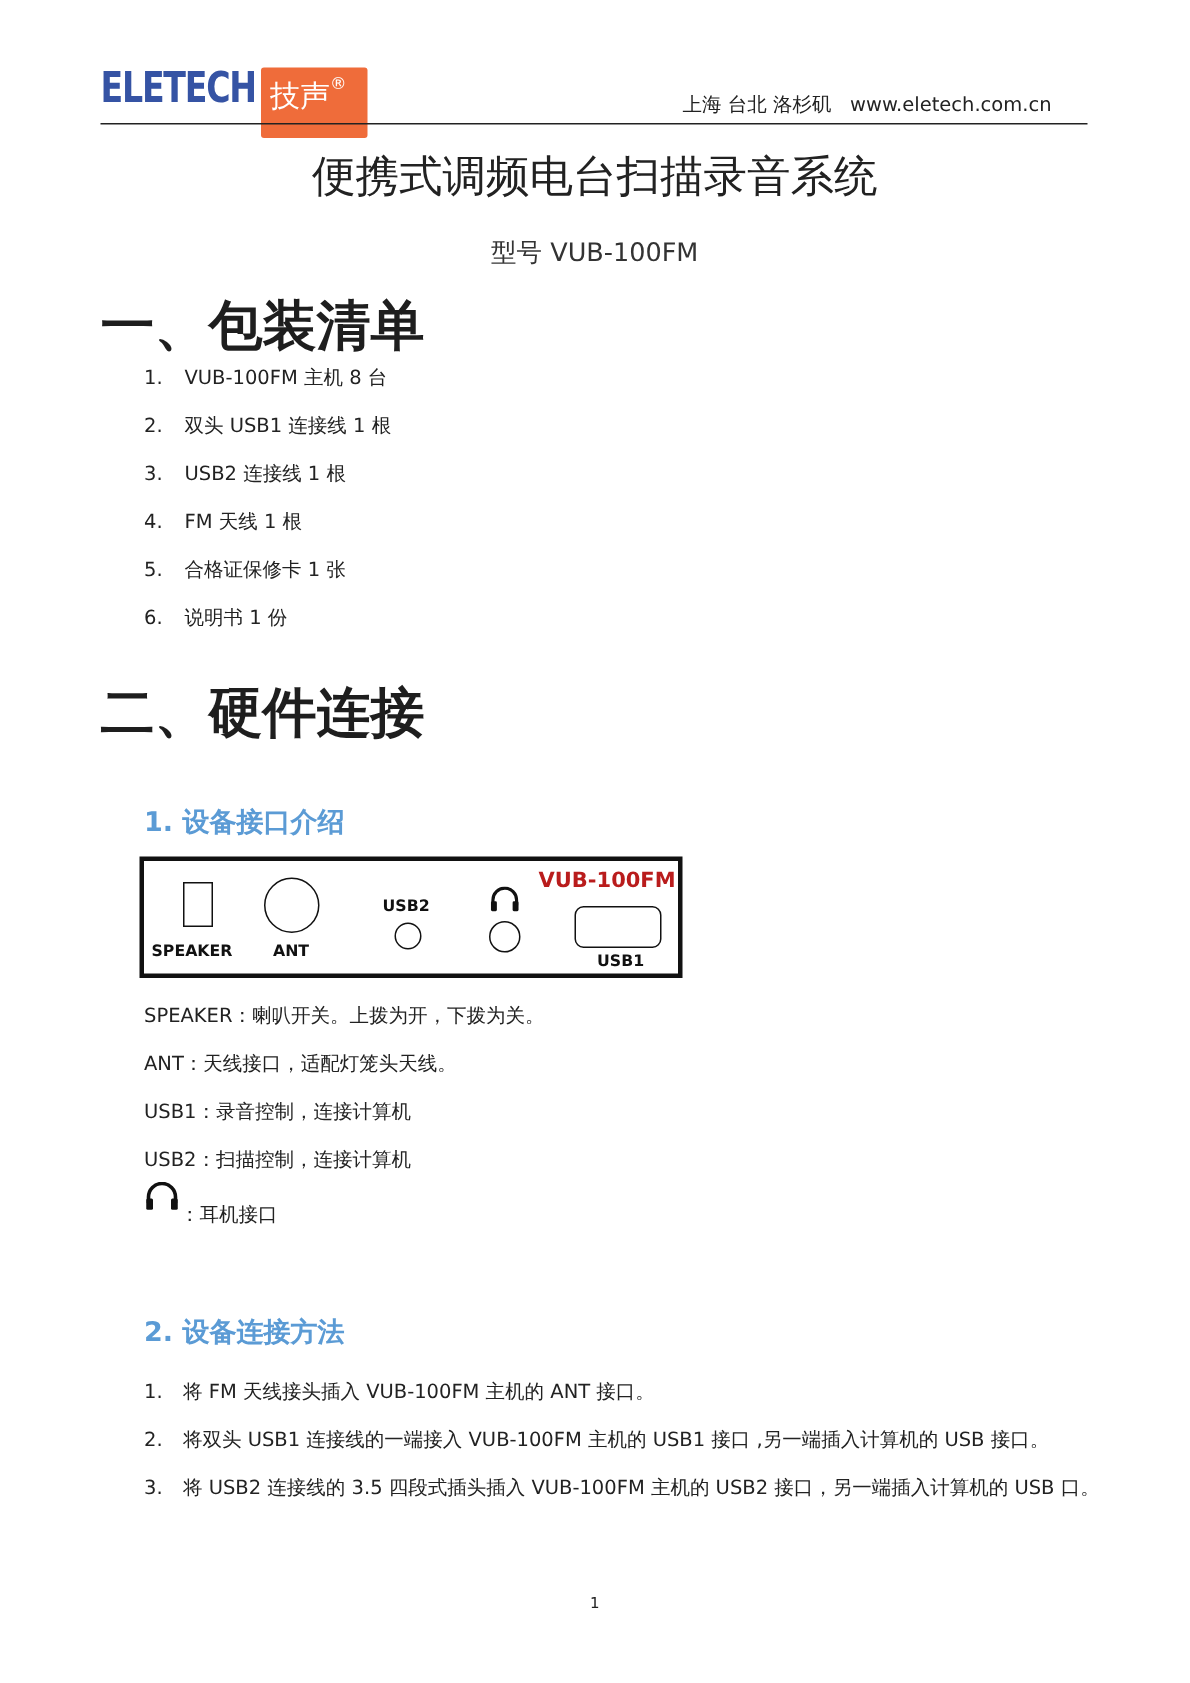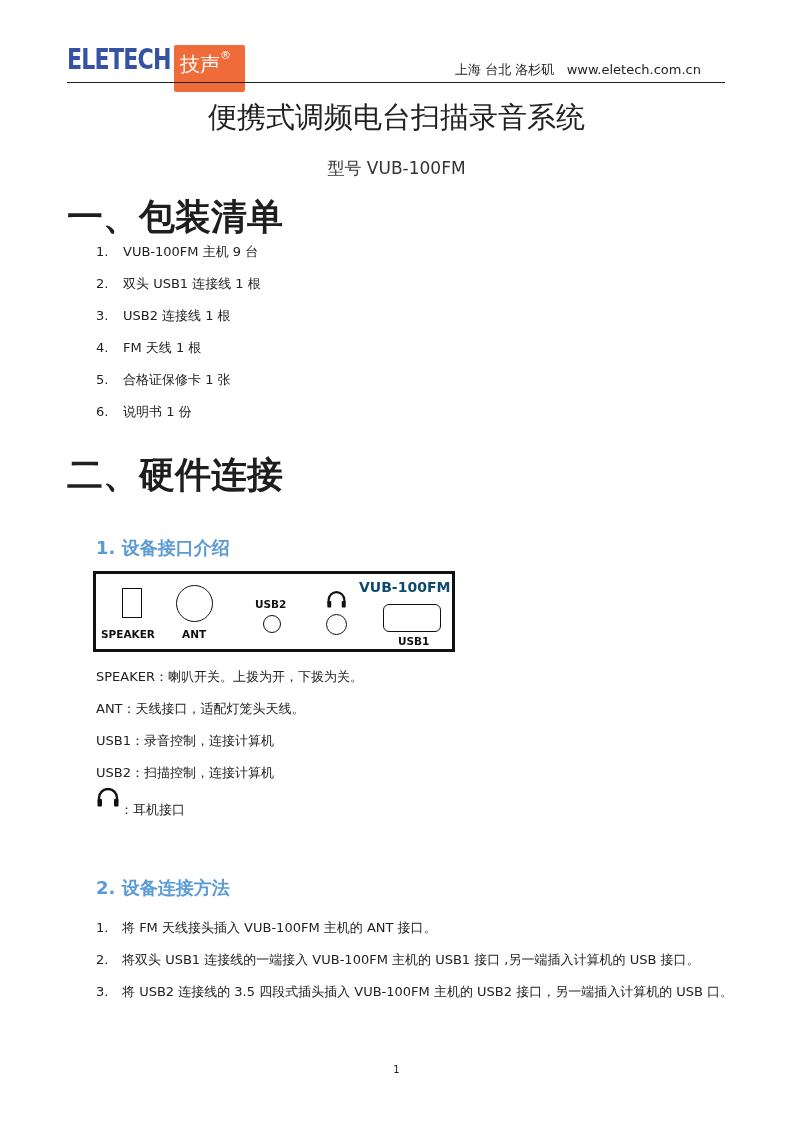--- a/index.html
+++ b/index.html
@@ -49,21 +49,21 @@
   }
   .li .num { display: inline-block; width: 27px; }
   .para { left: 96px; font-size: 13px; color: #222; white-space: nowrap; }
 
   
   .panel {
     left: 93px; top: 571px; width: 362px; height: 81px;
     border: 3px solid #111; box-sizing: border-box; background: #fff;
   }
   .panel .lbl { position: absolute; font-weight: bold; font-size: 10.5px; color: #111; font-family: "DejaVu Sans", sans-serif; }
-  .panel .model-lbl { position: absolute; font-weight: bold; font-size: 14px; color: #0c4a6e; }
+  .panel .model-lbl { position: absolute; font-weight: bold; font-size: 14px; color: #b91c1c; }
   .sw { position: absolute; left: 26px; top: 14px; width: 20px; height: 30px; border: 1.5px solid #111; box-sizing: border-box; }
   .ant { position: absolute; left: 80px; top: 11px; width: 37px; height: 37px; border: 1.5px solid #111; border-radius: 50%; box-sizing: border-box; }
   .usb2-jack { position: absolute; left: 167px; top: 41px; width: 18px; height: 18px; border: 1.5px solid #111; border-radius: 50%; box-sizing: border-box; }
   .hp-jack { position: absolute; left: 230px; top: 40px; width: 21px; height: 21px; border: 1.5px solid #111; border-radius: 50%; box-sizing: border-box; }
   .usb1-port { position: absolute; left: 287px; top: 30px; width: 58px; height: 28px; border: 1.5px solid #111; border-radius: 6px; box-sizing: border-box; }
   .hp-icon { position: absolute; }
 
   .page-num { left: 0; width: 793px; top: 1064px; text-align: center; font-size: 10px; color: #222; }
 </style>
 </head>
@@ -71,21 +71,21 @@
 
 <div class="abs logo-word">ELETECH</div>
 <div class="abs logo-badge"><span>技声</span><sup>®</sup></div>
 <div class="abs header-right">上海 台北 洛杉矶   www.eletech.com.cn</div>
 <div class="abs header-rule"></div>
 
 <div class="abs title">便携式调频电台扫描录音系统</div>
 <div class="abs model">型号 VUB-100FM</div>
 
 <div class="abs h1" style="top:193px;">一、包装清单</div>
-<div class="abs li" style="top:243px;"><span class="num">1.</span><span>VUB-100FM 主机  9 台</span></div>
+<div class="abs li" style="top:243px;"><span class="num">1.</span><span>VUB-100FM 主机  8 台</span></div>
 <div class="abs li" style="top:275px;"><span class="num">2.</span><span>双头 USB1 连接线  1 根</span></div>
 <div class="abs li" style="top:307px;"><span class="num">3.</span><span>USB2 连接线  1 根</span></div>
 <div class="abs li" style="top:339px;"><span class="num">4.</span><span>FM 天线  1 根</span></div>
 <div class="abs li" style="top:371px;"><span class="num">5.</span><span>合格证保修卡  1 张</span></div>
 <div class="abs li" style="top:403px;"><span class="num">6.</span><span>说明书  1 份</span></div>
 
 <div class="abs h1" style="top:451px;">二、硬件连接</div>
 <div class="abs h2" style="top:536px;">1.  设备接口介绍</div>
 
 <div class="abs panel">

